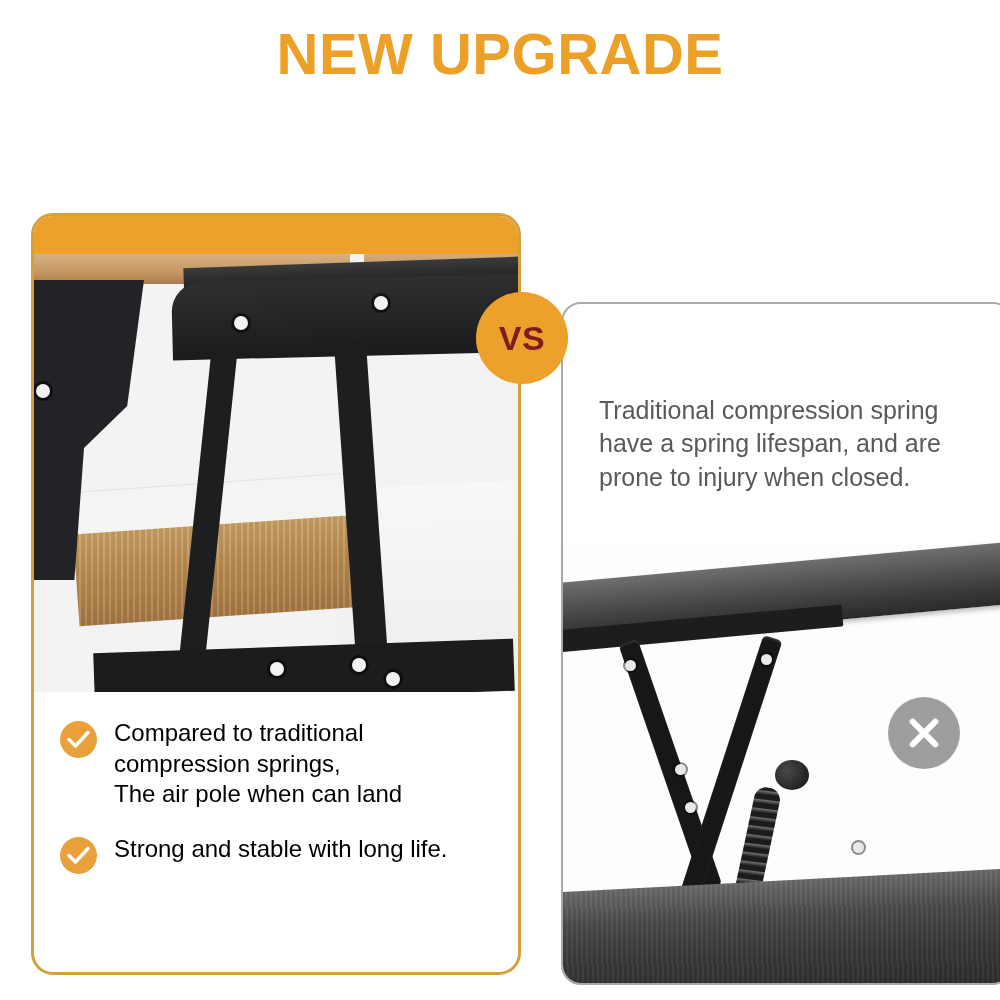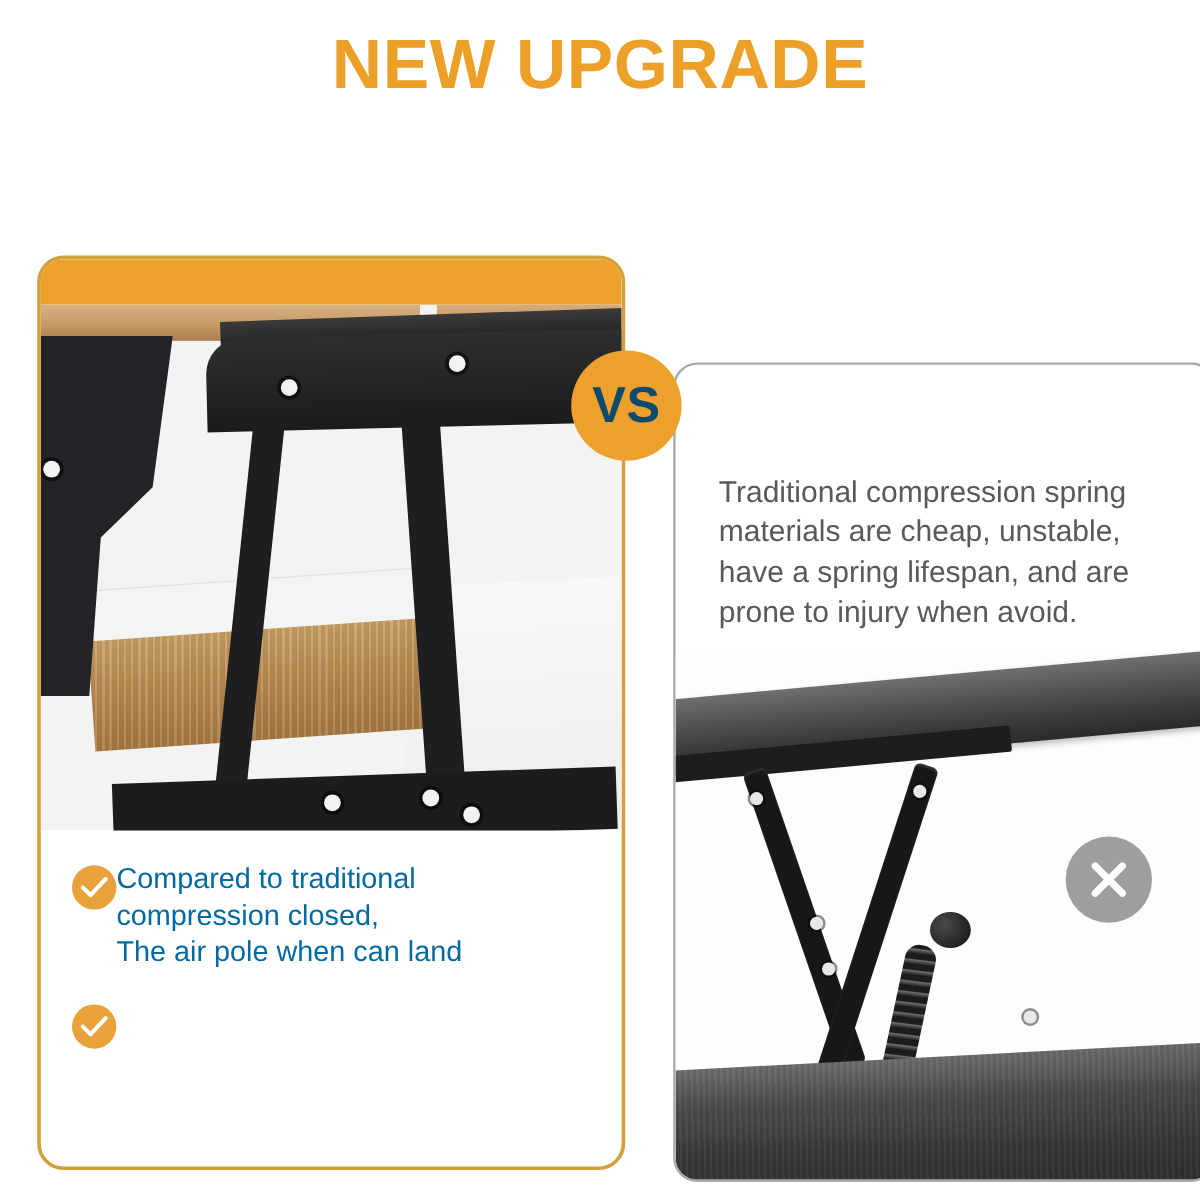--- a/index.html
+++ b/index.html
@@ -386,63 +386,63 @@
     background: #e9a23b;
     position: relative;
     margin-top: 3px;
   }
   .check-badge svg {
     position: absolute;
     left: 7px;
     top: 8px;
   }
   .bullet-text {
+    margin-left: 17px;
     font-size: 24px;
     line-height: 1.28;
-    color: #0369a1;
+    color: #000000;
   }
   .bullet-text div { white-space: nowrap; }
 
   
   .vs-badge {
     position: absolute;
     left: 476px;
     top: 292px;
     width: 92px;
     height: 92px;
     border-radius: 50%;
     background: #eda12c;
     z-index: 9;
     display: flex;
     align-items: center;
     justify-content: center;
-    color: #0c4a6e;
-    font-size: 42px;
+    color: #7f1d1d;
+    font-size: 34px;
     font-weight: bold;
     letter-spacing: 0.5px;
   }
 </style>
 </head>
 <body>
 
 <div class="page">
 
   <div class="header">
     <h1 class="title">NEW UPGRADE</h1>
   </div>
 
   <div class="cards">
 
     <div class="card-right">
 
       <div class="right-text">
         <div>Traditional compression spring</div>
-        <div>materials are cheap, unstable,</div>
         <div>have a spring lifespan, and are</div>
-        <div>prone to injury when avoid.</div>
+        <div>prone to injury when closed.</div>
       </div>
 
       <div class="right-photo">
         <div class="rp-top-board"></div>
         <div class="rp-top-rail"></div>
 
         <div class="rp-arm rp-arm-a"></div>
         <div class="rp-arm rp-arm-b"></div>
 
         <div class="rp-pivot"></div>
@@ -495,31 +495,34 @@
       <div class="left-body">
 
         <div class="bullet">
           <span class="check-badge">
             <svg width="23" height="21" viewBox="0 0 23 21" aria-hidden="true">
               <path d="M2 10.5 L8.5 17 L21 3.5" fill="none" stroke="#ffffff" stroke-width="3.4" stroke-linecap="round" stroke-linejoin="round"></path>
             </svg>
           </span>
           <span class="bullet-text">
             <div>Compared to traditional</div>
-            <div>compression closed,</div>
+            <div>compression springs,</div>
             <div>The air pole when can land</div>
           </span>
         </div>
 
         <div class="bullet">
           <span class="check-badge">
             <svg width="23" height="21" viewBox="0 0 23 21" aria-hidden="true">
               <path d="M2 10.5 L8.5 17 L21 3.5" fill="none" stroke="#ffffff" stroke-width="3.4" stroke-linecap="round" stroke-linejoin="round"></path>
             </svg>
           </span>
+          <span class="bullet-text">
+            <div>Strong and stable with long life.</div>
+          </span>
         </div>
 
       </div>
     </div>
 
     <div class="vs-badge">VS</div>
 
   </div>
 </div>
 

